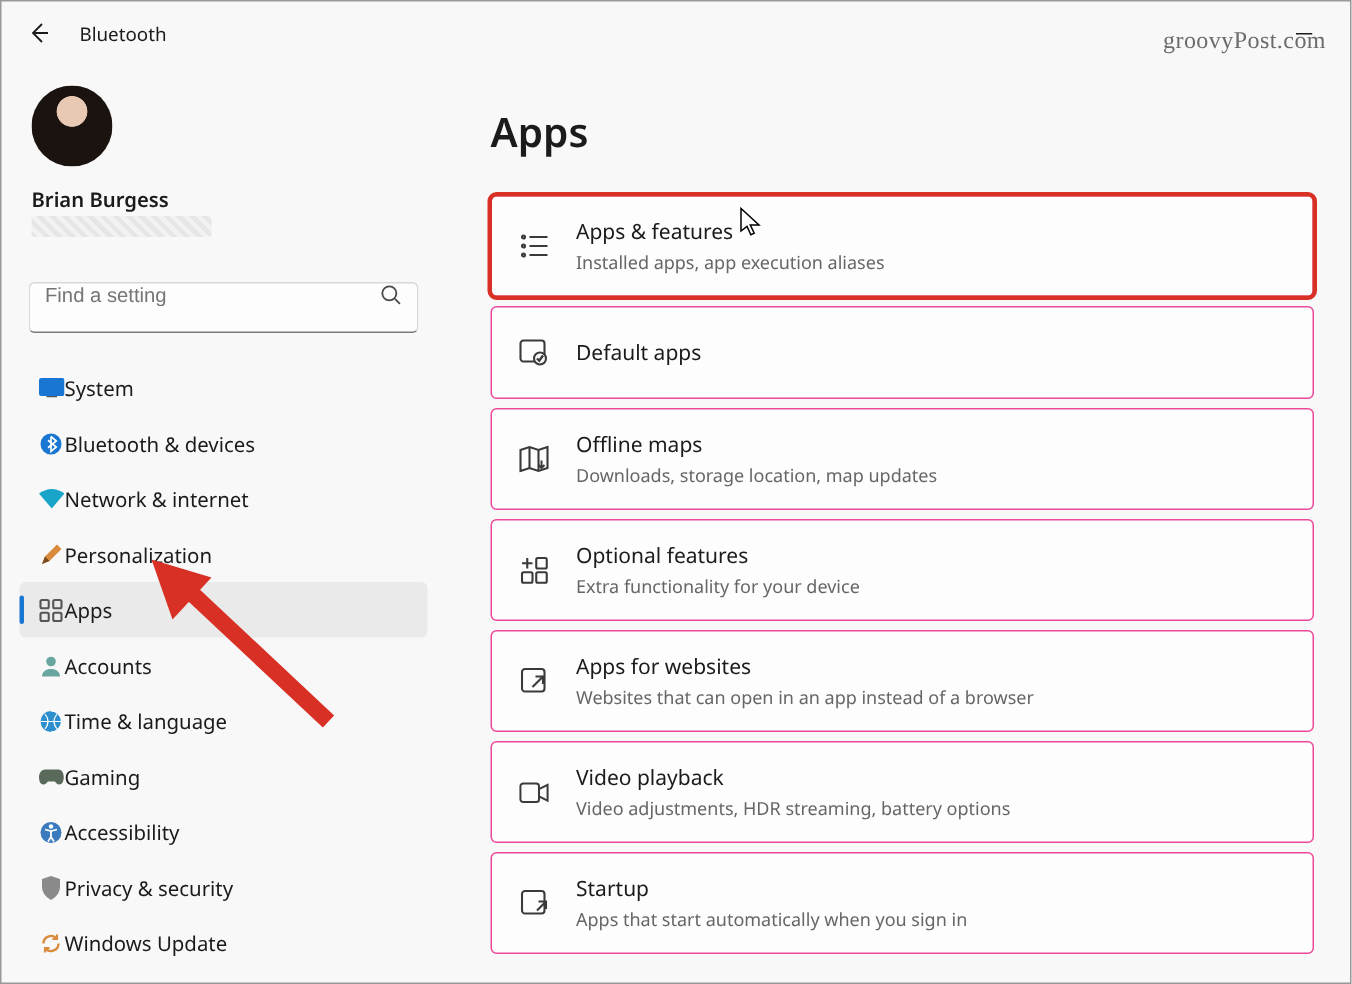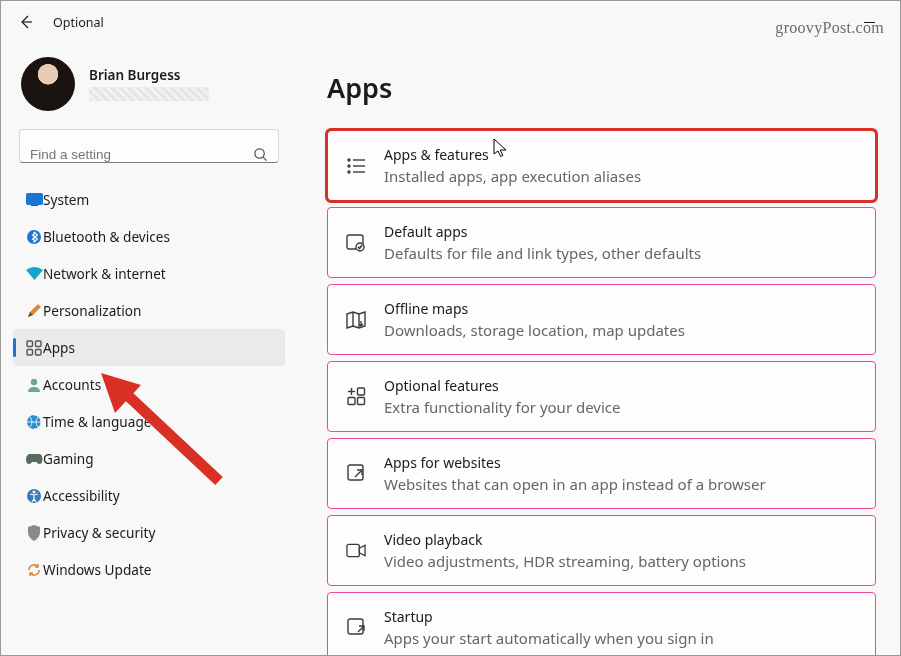--- a/index.html
+++ b/index.html
@@ -12,48 +12,48 @@
   .win-title { font-size: 12.5px; color: #1b1b1b; margin-left: 10px; }
   .win-controls { margin-left: auto; display: flex; gap: 0; }
   .win-ctrl { width: 46px; height: 30px; display: flex; align-items: center; justify-content: center; cursor: pointer; }
 
   
   .content { display: flex; height: calc(100% - 42px); }
   .sidebar { width: 292px; padding: 6px 6px 6px 10px; }
   .main { flex: 1; padding: 14px 24px 10px 34px; overflow: hidden; }
 
   
-  .user { display: flex; align-items: center; gap: 14px; padding: 8px 6px 18px 10px; }
+  .user { display: flex; align-items: flex-start; gap: 14px; padding: 8px 6px 18px 10px; flex-direction: column; }
   .avatar { width: 54px; height: 54px; border-radius: 50%; background: radial-gradient(circle at 50% 32%, #e8c9b4 0 22%, transparent 23%), linear-gradient(#1a1310, #1a1310); display:block; }
   .user-text { line-height: 1.2; flex:1; }
   .user-name { font-size: 13.5px; font-weight: 600; color: #1b1b1b; }
   .user-sub { height: 14px; width: 120px; margin-top:3px; background: repeating-linear-gradient(45deg,#e6e6e6,#e6e6e6 3px,#f2f2f2 3px,#f2f2f2 6px); border-radius:2px; }
 
   
-  .search { display: flex; align-items: flex-end; height: 34px; border: 1px solid #d8d8d8; border-bottom: 1.6px solid #7a7a7a; border-radius: 4px; padding: 0 10px; margin: 0 8px 18px 8px; background: #fdfdfd; }
+  .search { display: flex; align-items: flex-start; height: 34px; border: 1px solid #d8d8d8; border-bottom: 1.6px solid #7a7a7a; border-radius: 4px; padding: 0 10px; margin: 12px 8px 18px 8px; background: #fdfdfd; }
   .search input { flex: 1; border: none; outline: none; font-size: 13.5px; color: #5a5a5a; background: transparent; }
   .search .ico { color: #4a4a4a; }
 
   
   .nav { list-style: none; padding: 0 2px; }
   .nav-item { display: flex; align-items: center; height: 37px; border-radius: 4px; padding: 0 12px; cursor: pointer; gap: 0; position: relative; }
   .nav-item .lbl { font-size: 13.6px; color: #1b1b1b; }
   .nav-item .nico { width: 18px; height: 18px; display:flex; align-items:center; justify-content:center; }
   .nav-item.active { background: #eaeaea; }
   .nav-item.active::before { content:""; position:absolute; left:0; top:9px; bottom:9px; width:3px; background:#1976d2; border-radius:2px; }
 
   
   .page-title { font-size: 27px; font-weight: 600; color: #1b1b1b; margin: 12px 0 24px 0; }
 
   
   .card { display: flex; align-items: center; gap: 18px; background: #fdfdfd; border: 1px solid #ec4899; border-radius: 4px; padding: 14px 18px; margin-bottom: 6px; cursor: pointer; min-height: 62px; }
   .card .cico { width: 20px; height: 20px; color: #424242; display:flex;align-items:center;justify-content:center; flex-shrink:0;}
   .card .ctext { flex: 1; }
   .card .ct { font-size: 14px; color: #1b1b1b; }
-  .card .cs { font-size: 15px; color: #666; margin-top: 2px; }
+  .card .cs { font-size: 12px; color: #666; margin-top: 2px; }
   .card.hl { outline: 3px solid #d93025; outline-offset: -1px; }
 
   
   .wm { position: absolute; top: 18px; right: 16px; font-family: Georgia, serif; font-size: 16px; color:#6b6b6b; letter-spacing:.3px; pointer-events:none;}
 
   
   .arrow { position: absolute; left: 100px; top: 372px; pointer-events: none; }
 
   
   .cursor { position: absolute; left: 492px; top: 137px; pointer-events: none; }
@@ -63,21 +63,21 @@
 </head>
 <body>
 
 <div class="titlebar">
   <div class="back-btn">
     <svg width="16" height="16" viewBox="0 0 16 16" fill="none" stroke="#1b1b1b" stroke-width="1.2">
         <path d="M10 2 L4 8 L10 14"></path>
         <path d="M4 8 H14"></path>
       </svg>
   </div>
-  <div class="win-title">Optional</div>
+  <div class="win-title">Bluetooth</div>
   <div class="win-controls">
     <div class="win-ctrl">
       <svg width="11" height="11">
           <line x1="0" y1="5.5" x2="11" y2="5.5" stroke="#1b1b1b" stroke-width="1"></line>
         </svg>
     </div>
   </div>
 </div>
 
 <div class="content">
@@ -227,21 +227,20 @@
     <div class="card">
       <span class="cico">
           <svg width="20" height="18" viewBox="0 0 20 18" fill="none" stroke="#3a3a3a" stroke-width="1.4">
             <rect x="1" y="1" width="16" height="14" rx="2"></rect>
             <circle cx="14" cy="13" r="4" fill="#f8f8f8"></circle>
             <path d="M12 13l1.5 1.5L16 11" stroke-width="1.6"></path>
           </svg>
         </span>
       <div class="ctext">
         <div class="ct">Default apps</div>
-        <div class="cs">Defaults for file and link types, other defaults</div>
       </div>
     </div>
 
     <div class="card">
       <span class="cico">
           <svg width="20" height="18" viewBox="0 0 20 18" fill="none" stroke="#3a3a3a" stroke-width="1.4">
             <path d="M1 3l6-2 6 2 6-2v14l-6 2-6-2-6 2z"></path>
             <path d="M7 1v14M13 3v14"></path>
             <path d="M15 10v5M13 13l2 2 2-2" stroke-width="1.3"></path>
           </svg>
@@ -298,21 +297,21 @@
     <div class="card">
       <span class="cico">
           <svg width="19" height="19" viewBox="0 0 19 19" fill="none" stroke="#3a3a3a" stroke-width="1.4">
             <rect x="1" y="1" width="15" height="15" rx="2"></rect>
             <path d="M12 8h5v5"></path>
             <path d="M17 8l-6 6"></path>
           </svg>
         </span>
       <div class="ctext">
         <div class="ct">Startup</div>
-        <div class="cs">Apps your start automatically when you sign in</div>
+        <div class="cs">Apps that start automatically when you sign in</div>
       </div>
     </div>
   </main>
 </div>
 
 <div class="wm">groovyPost.com</div>
 
 <svg class="arrow" width="130" height="120" viewBox="0 0 130 120">
   <defs></defs>
   <line x1="118" y1="108" x2="22" y2="18" stroke="#d93025" stroke-width="11"></line>

